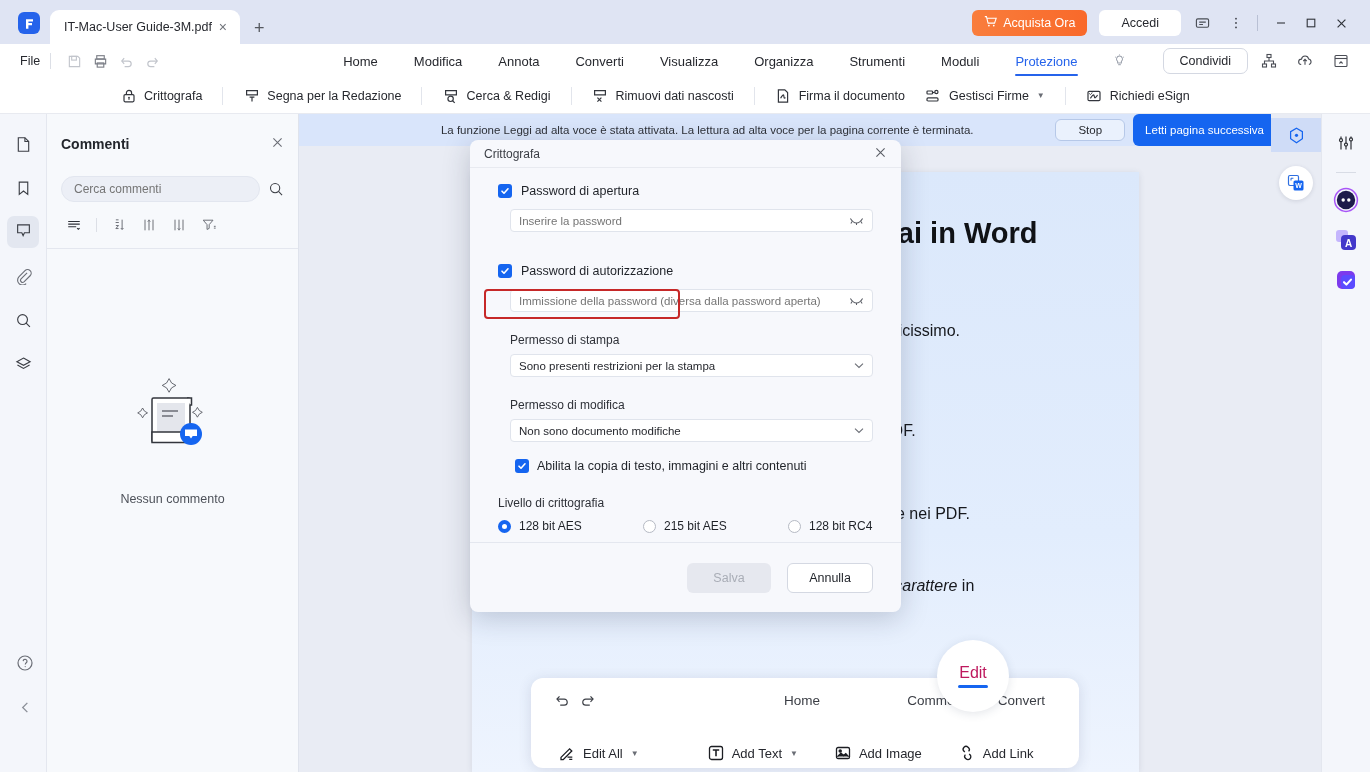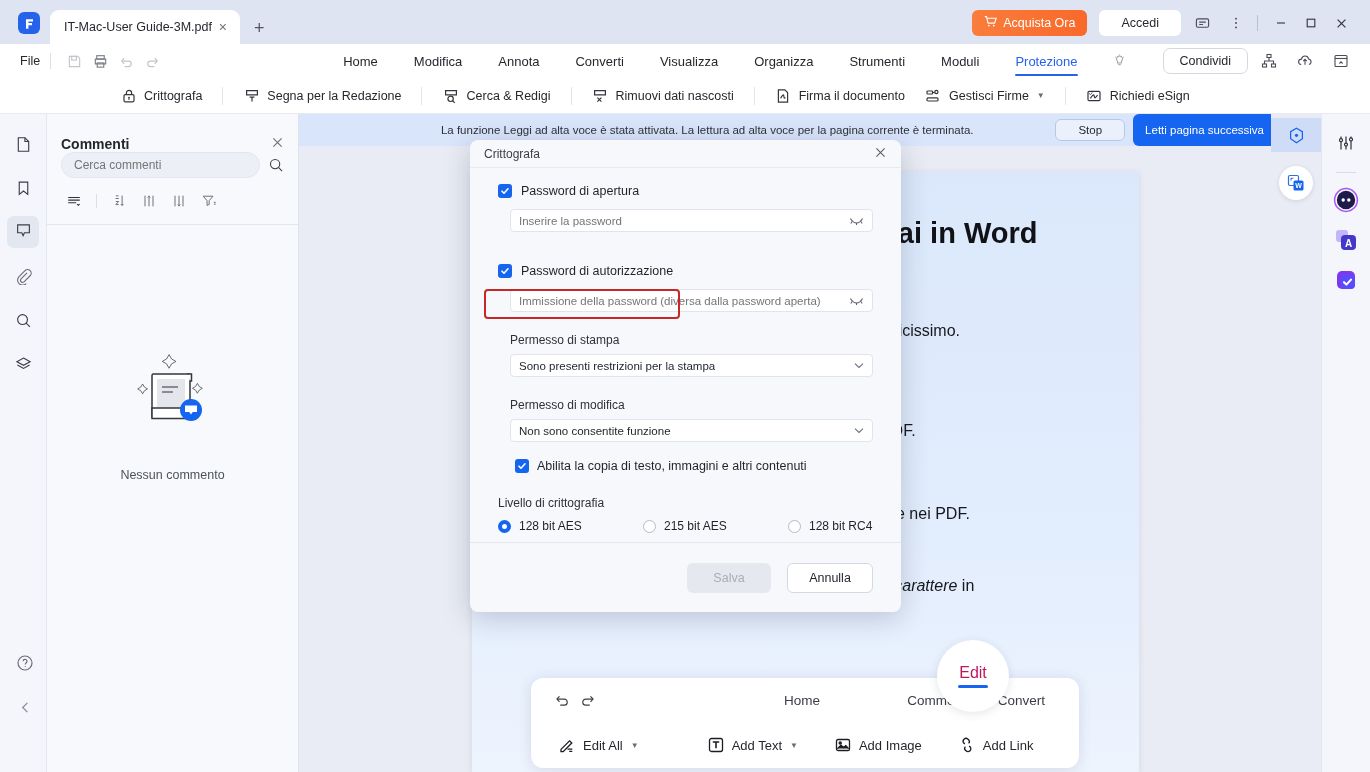--- a/index.html
+++ b/index.html
@@ -115,21 +115,21 @@
   .rail-ico.sel { background: #e3e7f0; }
 
   
   .comments {
     position: absolute; top: 114px; left: 47px; width: 252px; height: 658px;
     background: #f7f9fc; border-right: 1px solid #dfe3ec;
   }
   .cm-head { height: 38px; display: flex; align-items: flex-end; padding: 0 14px; }
   .cm-title { font-size: 14px; font-weight: bold; color: #23262c; }
   .cm-close { margin-left: auto; color: #6b6e76; font-size: 14px; cursor: pointer; }
-  .cm-searchrow { display: flex; align-items: center; padding: 0 14px; gap: 8px; }
+  .cm-searchrow { display: flex; align-items: center; padding: 0 14px; gap: 8px; margin-top: 24px; }
   .cm-search {
     flex: 1; height: 26px; border-radius: 13px; background: #eceff6;
     border: 1px solid #e2e6ef; font-size: 12px; color: #8b8f98;
     padding: 0 12px; outline: none; font-family: "Liberation Sans", sans-serif;
   }
   .cm-searchbtn { color: #3b3e45; cursor: pointer; display: flex; }
   .cm-tools { display: flex; align-items: center; padding: 12px 14px 10px; gap: 4px; }
   .cm-tool { width: 26px; height: 22px; display: flex; align-items: center;
     justify-content: center; color: #6b6e76; cursor: pointer; }
   .cm-tool.act { color: #2e3138; }
@@ -184,21 +184,21 @@
     background: #fff; border-radius: 12px;
     box-shadow: 0 2px 14px rgba(50,60,90,0.14);
     overflow: hidden;
   }
   .bb-top { height: 44px; display: flex; align-items: center; padding: 0 18px; }
   .bb-undo { width: 26px; height: 26px; display: flex; align-items: center;
     justify-content: center; color: #3b3e45; cursor: pointer; }
   .bb-tabs { margin-left: auto; display: flex; align-items: center; gap: 0; }
   .bb-tab { font-size: 13.5px; color: #3b3e45; padding: 0 16px; cursor: pointer;
     white-space: nowrap; }
-  .bb-bot { height: 46px; display: flex; align-items: center; padding: 0 18px;
+  .bb-bot { height: 46px; display: flex; align-items: flex-end; padding: 0 18px;
     gap: 18px; }
   .bb-item { display: flex; align-items: center; gap: 7px; font-size: 13px;
     color: #26282e; padding: 0 9px; height: 30px; border-radius: 5px; cursor: pointer;
     white-space: nowrap; }
   .bb-sep { width: 1px; height: 18px; background: #e2e5ec; margin: 0 7px; }
   .bb-ico { width: 18px; height: 18px; display: flex; align-items: center;
     justify-content: center; flex: none; color: #1c1e23; }
   .edit-bubble {
     position: absolute; left: 638px; top: 526px; width: 72px; height: 72px;
     border-radius: 50%; background: #fff;
@@ -866,21 +866,21 @@
         <span class="sel-val">Sono presenti restrizioni per la stampa</span>
         <span class="sel-car">
           <svg width="10" height="7" viewBox="0 0 10 7" fill="none" stroke="#6b6e76" stroke-width="1.1">
               <path d="M1 1.6L5 5.4 9 1.6"></path>
             </svg>
         </span>
       </div>
 
       <div class="grp-lbl">Permesso di modifica</div>
       <div class="sel-box">
-        <span class="sel-val">Non sono consentite funzione</span>
+        <span class="sel-val">Non sono documento modifiche</span>
         <span class="sel-car">
           <svg width="10" height="7" viewBox="0 0 10 7" fill="none" stroke="#6b6e76" stroke-width="1.1">
               <path d="M1 1.6L5 5.4 9 1.6"></path>
             </svg>
         </span>
       </div>
 
       <div class="chk2">
         <span class="chk">
           <svg width="10" height="10" viewBox="0 0 10 10" fill="none" stroke="#fff" stroke-width="1.6" stroke-linecap="round" stroke-linejoin="round">

